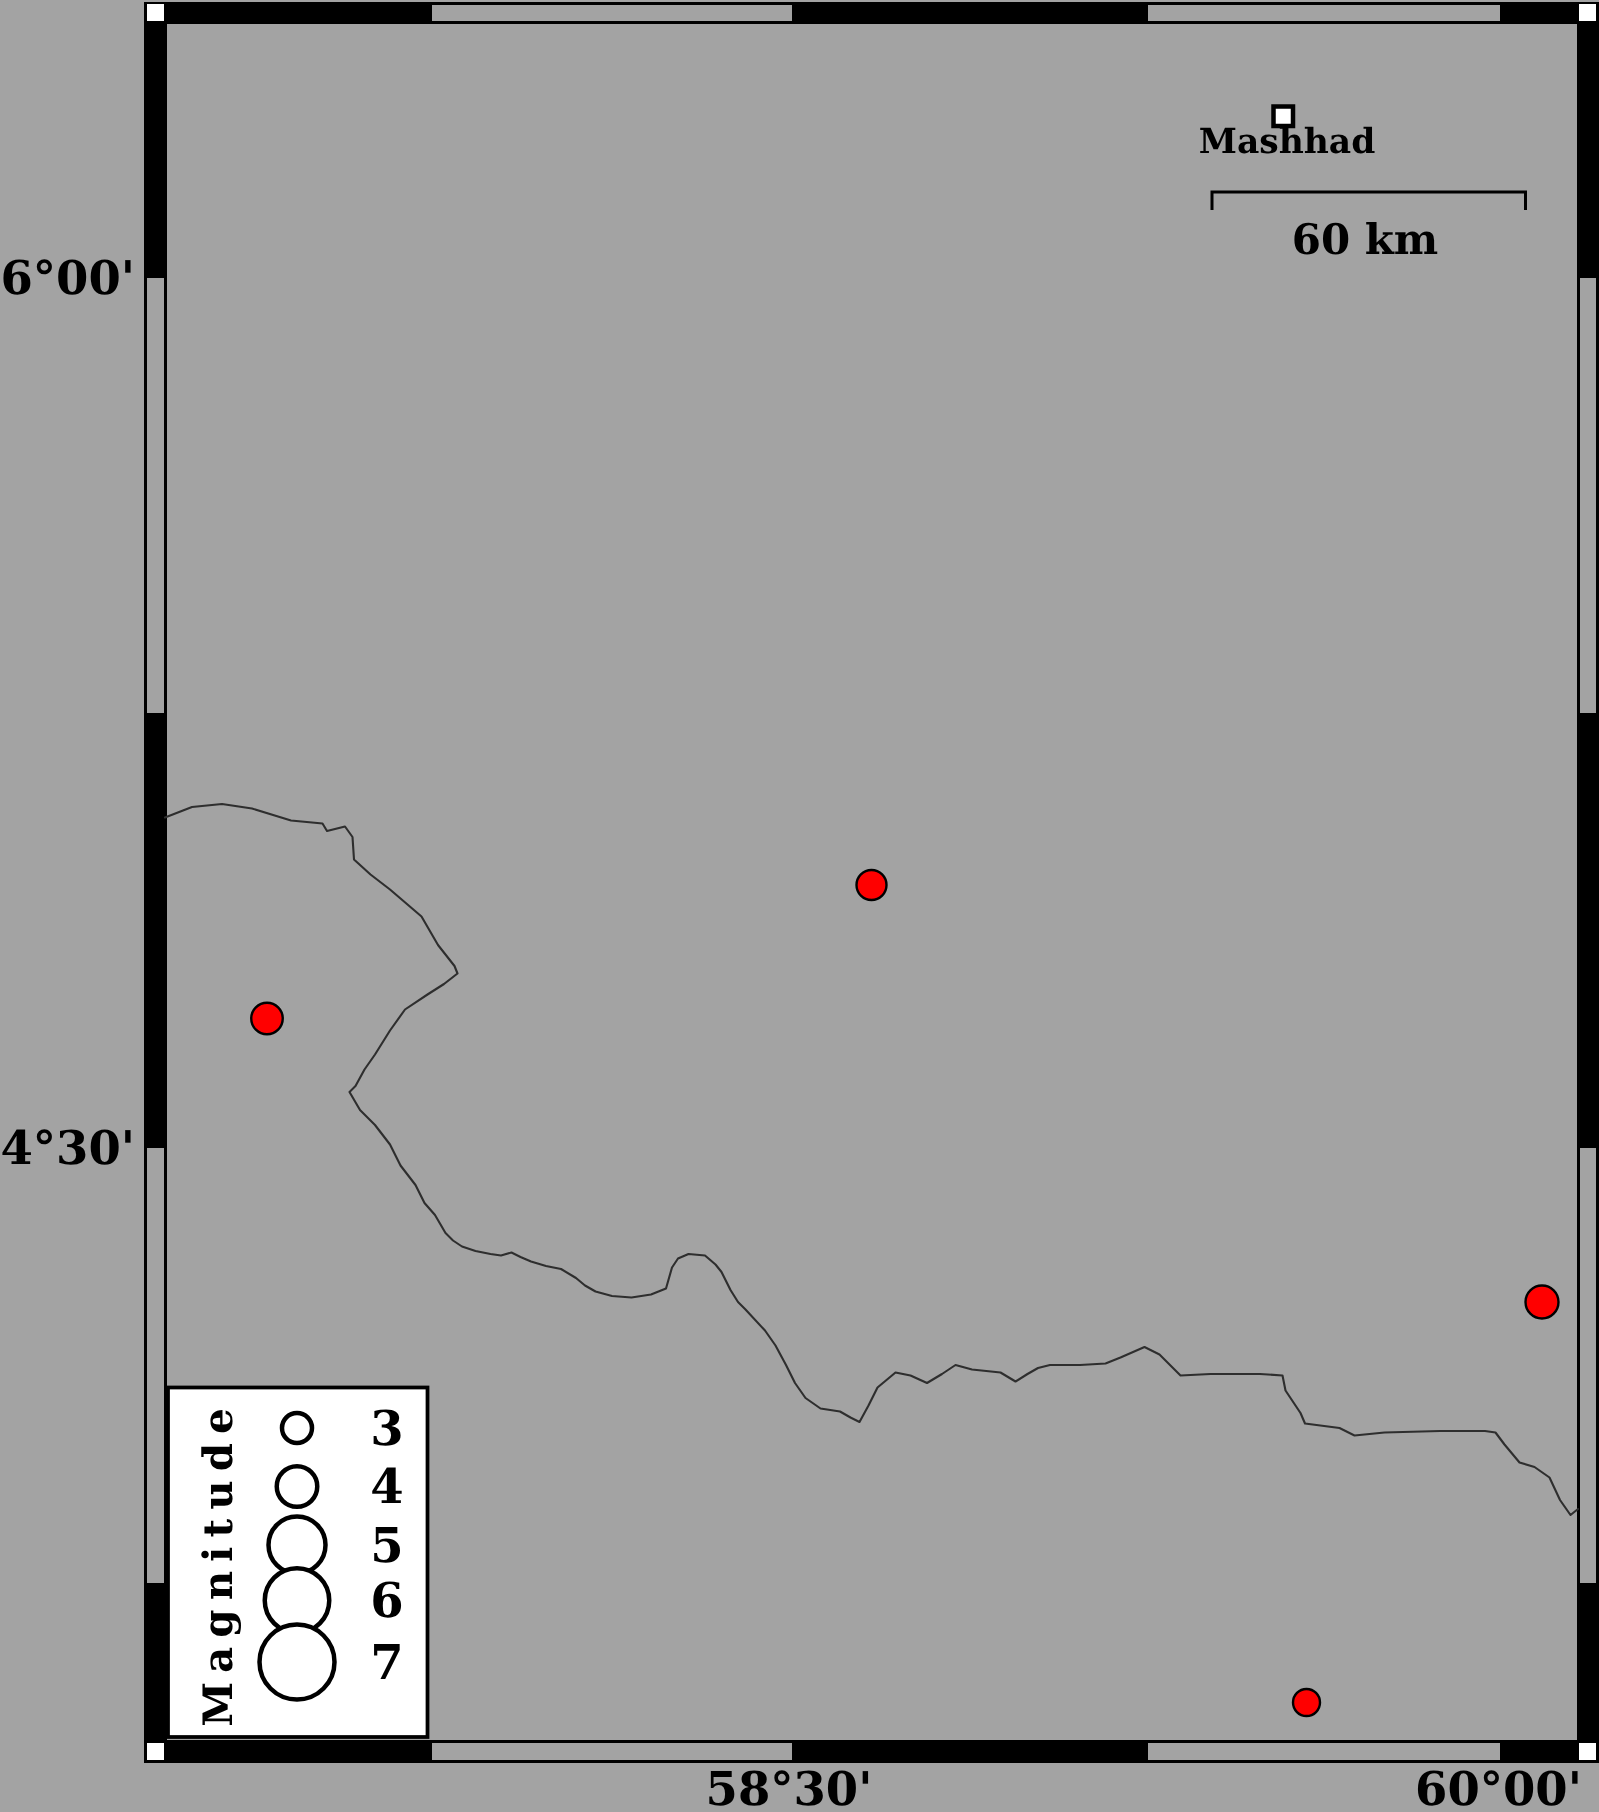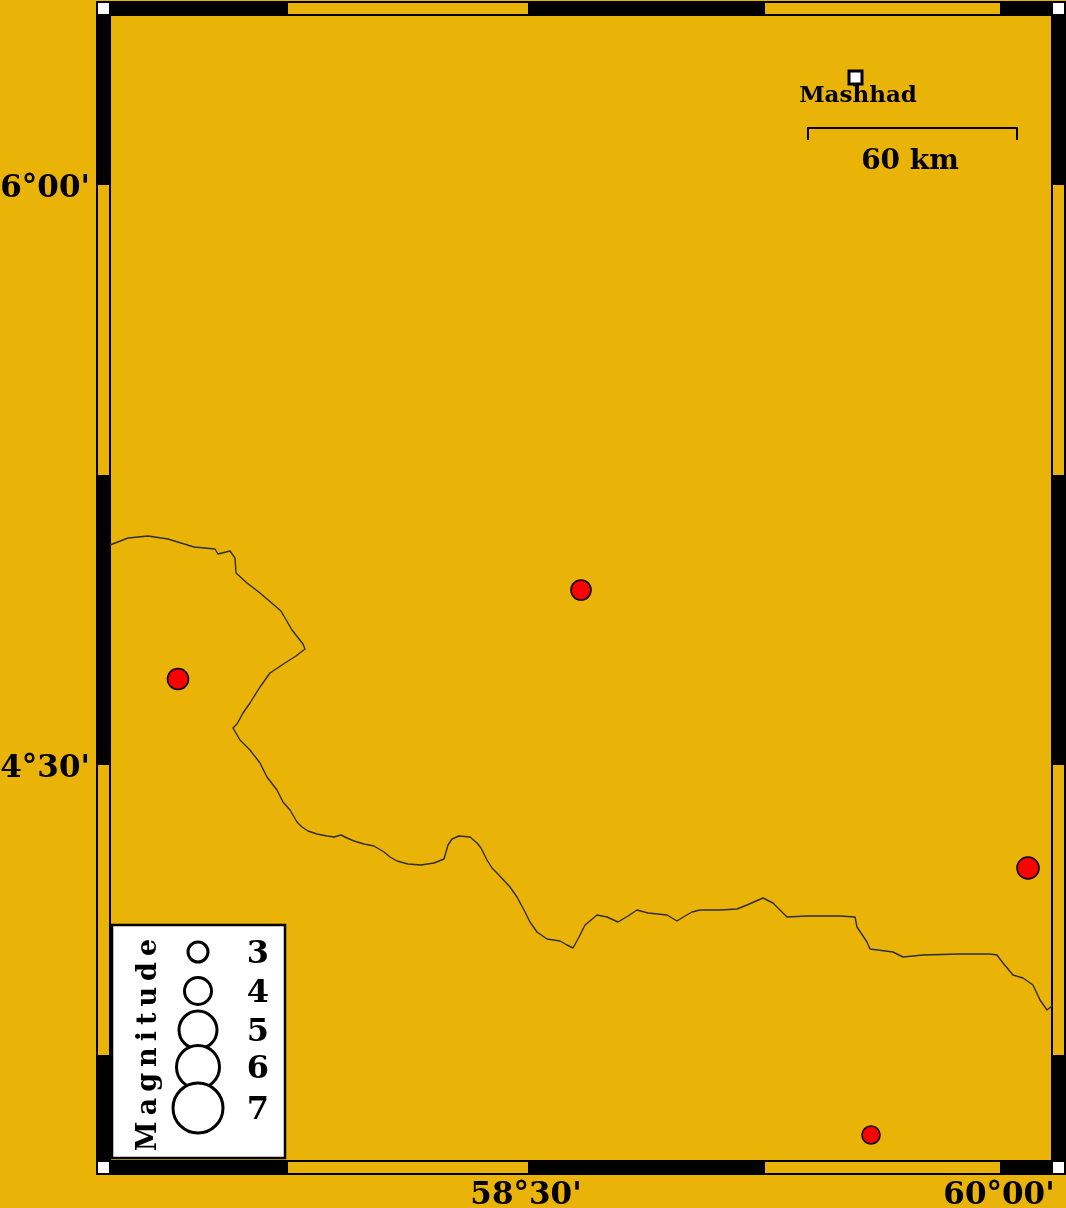--- a/index.html
+++ b/index.html
@@ -1,20 +1,20 @@
 <!DOCTYPE html>
 <html><head>
 <meta charset="utf-8">
 <style>
   html, body { margin: 0; padding: 0; background: #ffffff; }
   #stage {
     position: relative;
     width: 1066px;
     height: 1208px;
-    background: #eab308;
+    background: #a3a3a3;
     font-family: "DejaVu Serif", serif;
     overflow: hidden;
   }
   svg text {
     font-family: "DejaVu Serif", serif;
     font-weight: bold;
     fill: #000000;
   }
   .frame-black { fill: #000000; shape-rendering: crispEdges; }
   .frame-outline { fill: none; stroke: #000000; stroke-width: 2; shape-rendering: crispEdges; }

